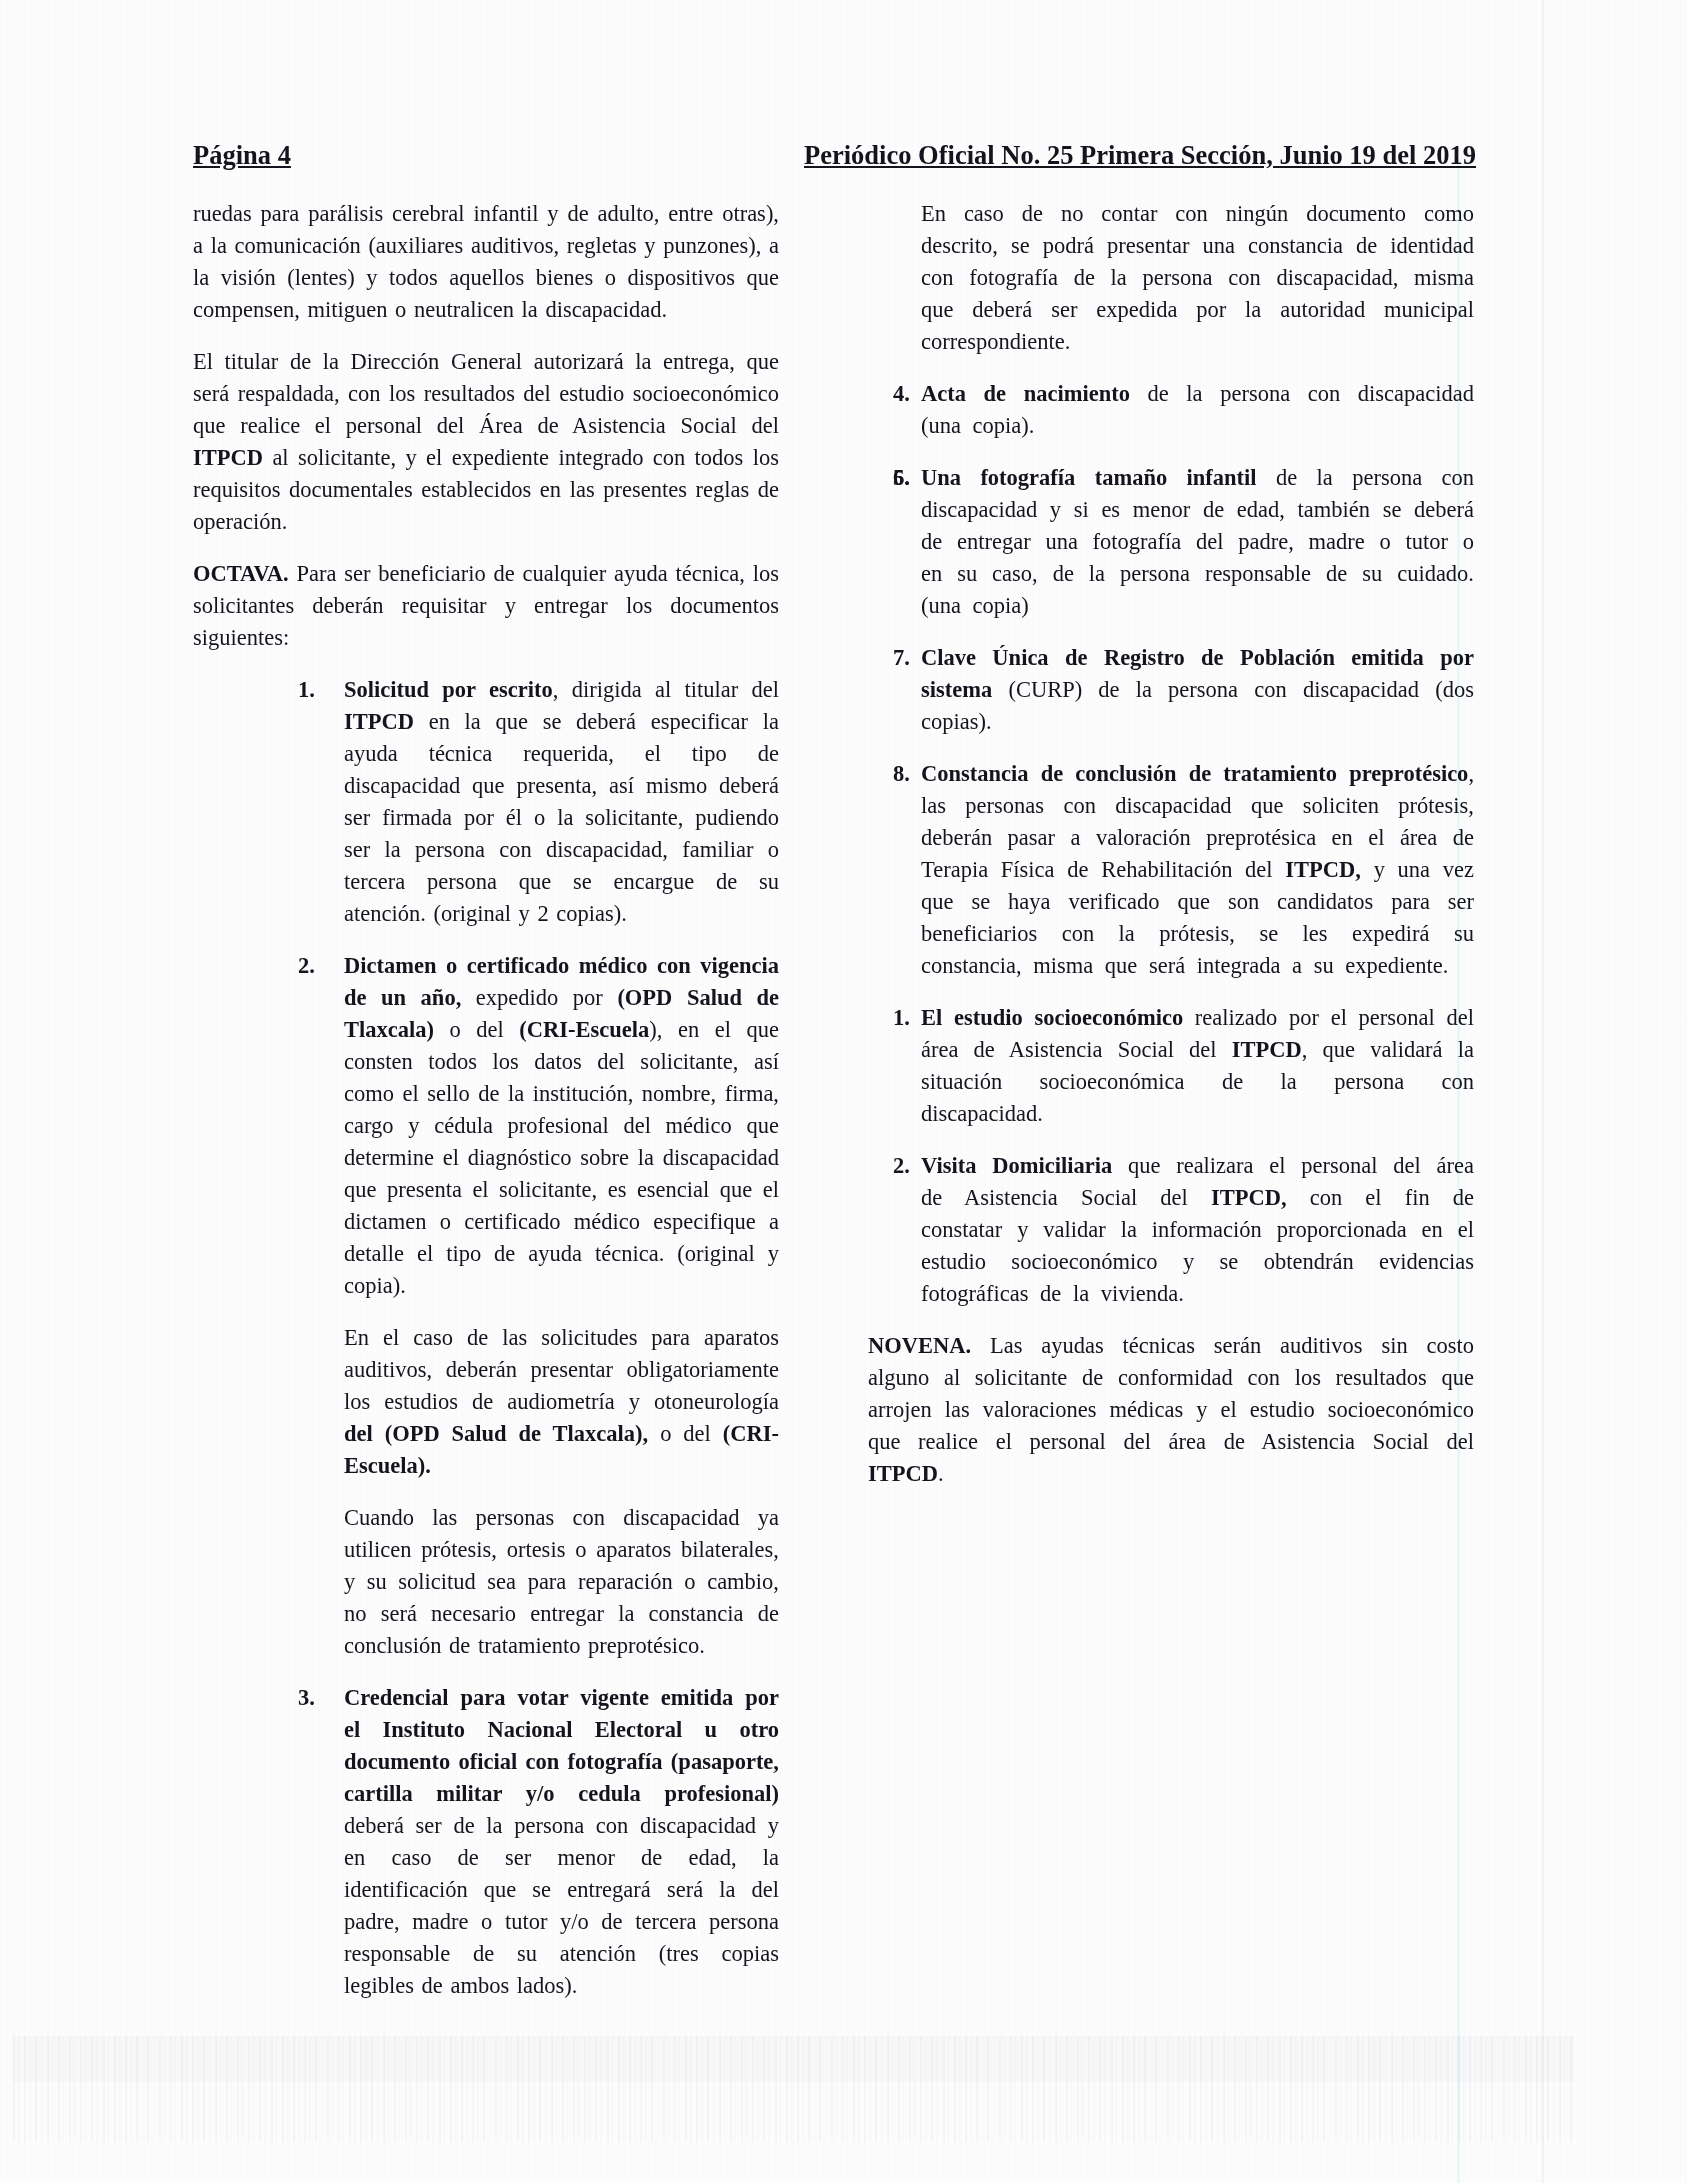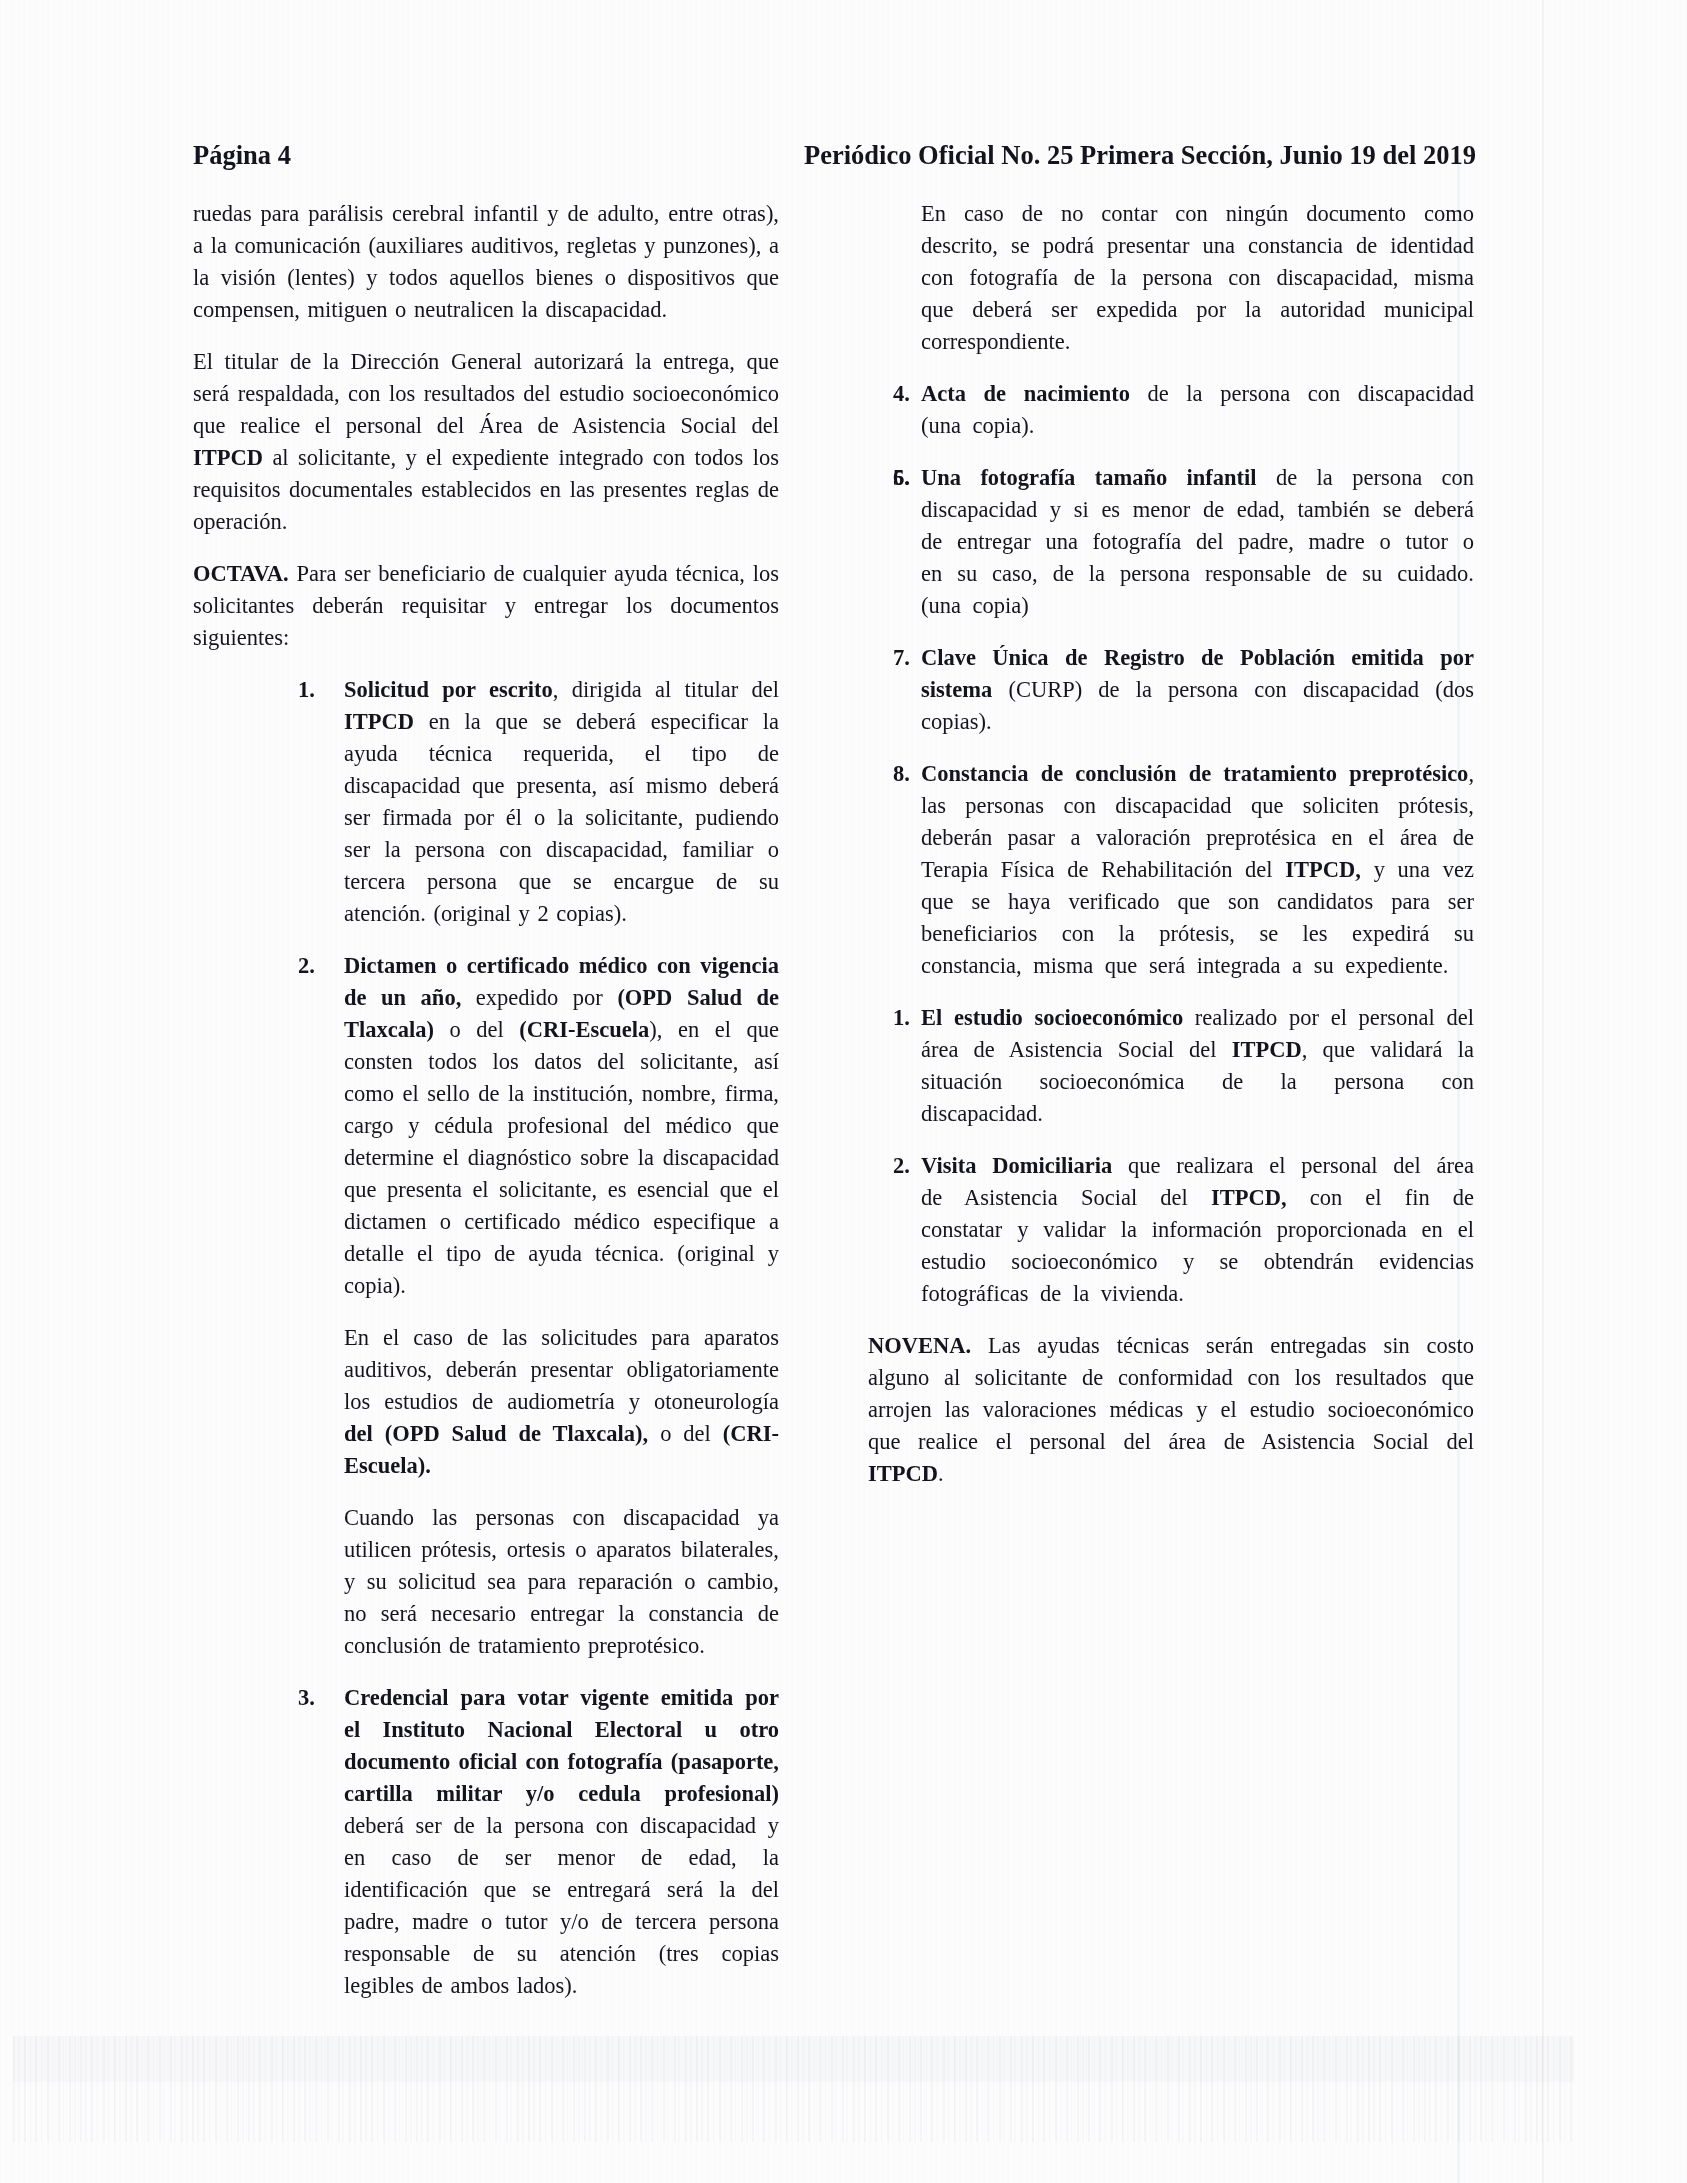--- a/index.html
+++ b/index.html
@@ -29,21 +29,21 @@
     position: absolute; left: 13.2px; top: 2036px; width: 1561px; height: 106px;
     background:
       repeating-linear-gradient(90deg, rgba(70,80,90,0.05) 0 2px, rgba(0,0,0,0) 2px 5.3px, rgba(70,80,90,0.03) 5.3px 6.6px, rgba(0,0,0,0) 6.6px 11.2px),
       repeating-linear-gradient(0deg, rgba(0,0,0,0) 0 60px, rgba(70,80,90,0.03) 60px 106px);
     opacity: 0.8;
     pointer-events: none;
   }
   .header {
     position: absolute; top: 140px; left: 193px; width: 1283px;
     display: flex; justify-content: space-between; align-items: baseline;
-    font-weight: bold; font-size: 26.5px; white-space: nowrap;
+    font-weight: bold; font-size: 26.5px; white-space: nowrap; text-decoration: underline;
   }
   .col {
     position: absolute; top: 198px;
     font-size: 22.5px; line-height: 32px;
     text-align: justify;
   }
   .col-left  { left: 193px;  width: 586px; word-spacing: 2px; }
   .col-right { left: 868px; width: 606px; word-spacing: 6px; }
   .block { margin: 0 0 20px 0; }
   .block:last-child { margin-bottom: 0; }
@@ -83,15 +83,15 @@
   </div>
 <div class="col col-right">
     <div class="block sub"><span><span>En caso de no contar con ningún documento como descrito, se podrá presentar una constancia de identidad con fotografía de la persona con discapacidad, misma que deberá ser expedida por la autoridad municipal correspondiente.</span></span></div>
     <div class="block item"><span class="num">4.</span><span><span class="b">Acta de nacimiento</span><span> de la persona con discapacidad (una copia).</span></span></div>
     <div class="block item"><span class="num">5.</span></div>
     <div class="block item"><span class="num">6.</span><span><span class="b">Una fotografía tamaño infantil</span><span> de la persona con discapacidad y si es menor de edad, también se deberá de entregar una fotografía del padre, madre o tutor o en su caso, de la persona responsable de su cuidado. (una copia)</span></span></div>
     <div class="block item"><span class="num">7.</span><span><span class="b">Clave Única de Registro de Población emitida por sistema</span><span> (CURP) de la persona con discapacidad (dos copias).</span></span></div>
     <div class="block item"><span class="num">8.</span><span><span class="b">Constancia de conclusión de tratamiento preprotésico</span><span>, las personas con discapacidad que soliciten prótesis, deberán pasar a valoración preprotésica en el área de Terapia Física de Rehabilitación del </span><span class="b">ITPCD,</span><span> y una vez que se haya verificado que son candidatos para ser beneficiarios con la prótesis, se les expedirá su constancia, misma que será integrada a su expediente.</span></span></div>
     <div class="block item"><span class="num">1.</span><span><span class="b">El estudio socioeconómico</span><span> realizado por el personal del área de Asistencia Social del </span><span class="b">ITPCD</span><span>, que validará la situación socioeconómica de la persona con discapacidad.</span></span></div>
     <div class="block item"><span class="num">2.</span><span><span class="b">Visita Domiciliaria</span><span> que realizara el personal del área de Asistencia Social del </span><span class="b">ITPCD,</span><span> con el fin de constatar y validar la información proporcionada en el estudio socioeconómico y se obtendrán evidencias fotográficas de la vivienda.</span></span></div>
-    <div class="block para"><span><span class="b">NOVENA.</span><span> Las ayudas técnicas serán entregadas sin costo alguno al solicitante de conformidad con los resultados que arrojen las valoraciones médicas y el estudio socioeconómico que realice el personal del área de Asistencia Social del </span><span class="b">ITPCD</span><span>.</span></span></div>
+    <div class="block para"><span><span class="b">NOVENA.</span><span> Las ayudas técnicas serán auditivos sin costo alguno al solicitante de conformidad con los resultados que arrojen las valoraciones médicas y el estudio socioeconómico que realice el personal del área de Asistencia Social del </span><span class="b">ITPCD</span><span>.</span></span></div>
   </div>
 
 
 </body></html>

